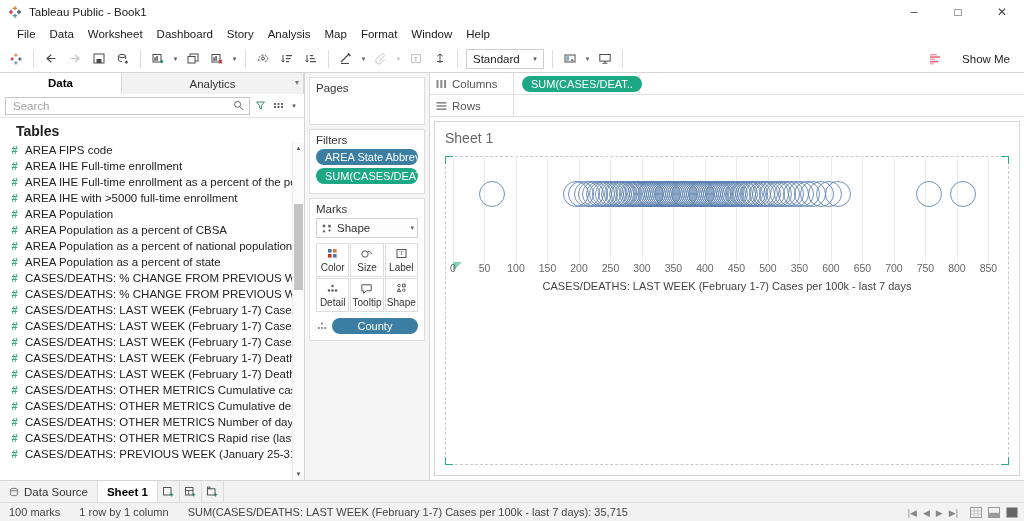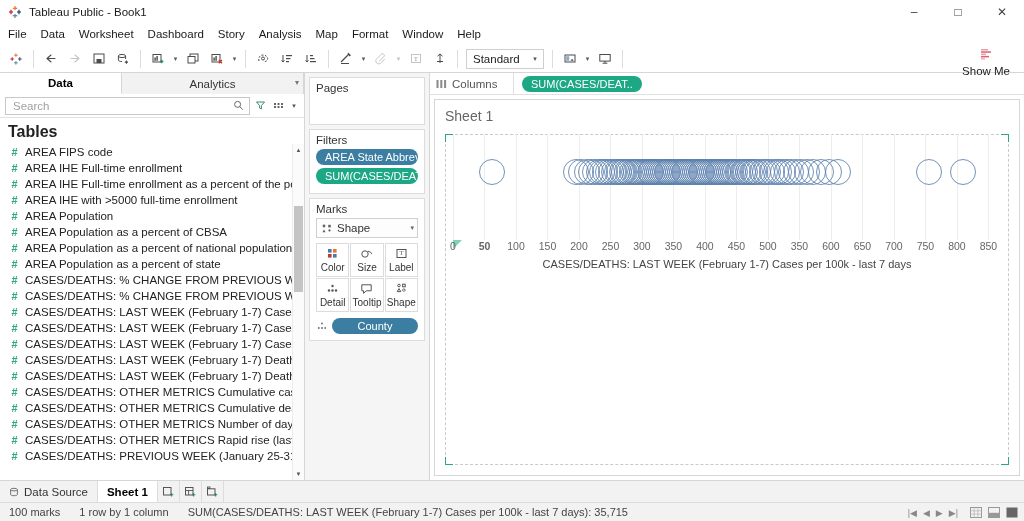--- a/index.html
+++ b/index.html
@@ -21,21 +21,21 @@
     flex: 0 0 24px; position: relative;
   }
   .tb-icon { width: 14px; height: 14px; margin-left: 8px; margin-right: 7px; flex:0 0 14px; }
   .tb-title { font-size: 11.5px; color: #1a1a1a; }
   .win-controls { position: absolute; right: 0; top: 0; height: 24px; display: flex; }
   .win-btn { width: 44px; height: 24px; display: flex; align-items: center; justify-content: center; color: #444; font-size: 12px; }
 
   
   .menubar {
     height: 21px; display: flex; align-items: center;
-    background: #ffffff; flex: 0 0 21px; padding-left: 1px;
+    background: #ffffff; flex: 0 0 21px; padding-left: 10px;
   }
   .menu-item { padding: 2px 7px; font-size: 11.5px; color: #1a1a1a; line-height: 15px; }
 
   
   .toolbar {
     height: 28px; display: flex; align-items: center;
     background: #ffffff; border-bottom: 1px solid #d6d6d6;
     flex: 0 0 28px; padding: 0 4px; position: relative;
   }
   .tbtn { width: 24px; height: 22px; display:flex; align-items:center; justify-content:center; color:#4a4a4a; }
@@ -43,22 +43,22 @@
   .tsep { width: 1px; height: 18px; background: #dcdcdc; margin: 0 5px; }
   .tcaret { width: 11px; height: 22px; display:flex; align-items:center; justify-content:center; color:#5a5a5a; font-size:7px; }
   .fitsel {
     width: 78px; height: 20px; border: 1px solid #cfcfcf; background:#fff;
     display:flex; align-items:center; justify-content:space-between;
     font-size: 11.5px; padding: 0 2px 0 6px; color:#222; margin: 0 3px;
   }
   .fitsel .car { font-size: 7px; color:#555; width:12px; text-align:center;}
   .showme {
     position: absolute; right: 8px; top: 3px; height: 21px;
-    display: flex; align-items: center; gap: 5px; padding: 0 6px;
-    font-size: 11.5px; color: #222; flex-direction: column;
+    display: flex; align-items: center; gap: 21px; padding: 0 6px;
+    font-size: 11.5px; color: #222;
   }
 
   
   .body { flex: 1 1 auto; display: flex; min-height: 0; background: #fff; }
 
   
   .datapane {
     width: 305px; flex: 0 0 305px; display: flex; flex-direction: column;
     background: #ffffff; border-right: 1px solid #d6d6d6; min-height:0;
   }
@@ -82,21 +82,21 @@
   .dp-search {
     flex: 1 1 auto; height: 18px; border: 1px solid #c8c8c8; background:#fff;
     display: flex; align-items: center; padding: 0 3px 0 5px;
   }
   .dp-search input {
     flex: 1 1 auto; border: none; outline: none; font-size: 11.5px;
     font-family: "Liberation Sans", sans-serif; color:#222; background:transparent; min-width:0;
   }
   .dp-search input::placeholder { color:#a0a0a0; }
   .mini-ic { width:15px; height:18px; display:flex; align-items:center; justify-content:center; color:#555; }
-  .dp-tables-hdr { padding: 5px 8px 3px 8px; font-weight: bold; font-size: 16px; color:#222; flex:0 0 auto; }
+  .dp-tables-hdr { padding: 5px 8px 3px 16px; font-weight: bold; font-size: 14px; color:#222; flex:0 0 auto; }
   .dp-list { flex: 1 1 auto; overflow: hidden; position: relative; min-height:0; }
   .dp-list-inner { position:absolute; left:0; top:0; right:12px; bottom:0; overflow:hidden; }
   .field-row {
     height: 16px; display: flex; align-items: center; gap: 6px;
     padding-left: 10px; font-size: 11.5px; color: #222; white-space: nowrap;
   }
   .f-ic { color: #37a67f; font-size: 11px; width: 9px; text-align:center; flex:0 0 9px; font-weight:bold;}
   .dp-scroll {
     position: absolute; right: 0; top: 0; bottom: 0; width: 12px;
     background: #fbfbfb; border-left: 1px solid #ececec;
@@ -645,20 +645,33 @@
                 <rect x="8.1" y="1" width="2" height="8" fill="#8a8a8a"></rect>
               </svg>
           </span>
           <span>Columns</span>
         </div>
         <div class="shelf-drop">
           <span class="pill green">SUM(CASES/DEAT..</span>
         </div>
       </div>
 
+      <div class="shelf">
+        <div class="shelf-label">
+          <span>
+            <svg width="11" height="10" viewBox="0 0 11 10">
+                <rect x="0.5" y="1" width="10" height="1.6" fill="#8a8a8a"></rect>
+                <rect x="0.5" y="4.2" width="10" height="1.6" fill="#8a8a8a"></rect>
+                <rect x="0.5" y="7.4" width="10" height="1.6" fill="#8a8a8a"></rect>
+              </svg>
+          </span>
+          <span>Rows</span>
+        </div>
+        <div class="shelf-drop"></div>
+      </div>
 
       <div class="canvas">
         <div class="sheet-title">Sheet 1</div>
         <div class="plot">
           <div class="dash-border"></div>
           <div class="corner c-tl"></div>
           <div class="corner c-tr"></div>
           <div class="corner c-bl"></div>
           <div class="corner c-br"></div>
           <div class="plot-area" id="plot-area">
@@ -777,21 +790,21 @@
               <div class="mark-circle" style="left: 347.294px; top: 25px; width: 26px; height: 26px; border-color: rgb(91, 127, 173);"></div>
               <div class="mark-circle" style="left: 354.853px; top: 25px; width: 26px; height: 26px; border-color: rgb(91, 127, 173);"></div>
               <div class="mark-circle" style="left: 363.041px; top: 25px; width: 26px; height: 26px; border-color: rgb(91, 127, 173);"></div>
               <div class="mark-circle" style="left: 372.49px; top: 25px; width: 26px; height: 26px; border-color: rgb(91, 127, 173);"></div>
               <div class="mark-circle" style="left: 462.563px; top: 25px; width: 26px; height: 26px; border-color: rgb(91, 127, 173);"></div>
               <div class="mark-circle" style="left: 497.207px; top: 25px; width: 26px; height: 26px; border-color: rgb(91, 127, 173);"></div>
             </div>
           <div class="axis" id="x-axis">
             <div class="green-tri"></div>
           <div class="tick" style="left: 0px;">0</div>
-              <div class="tick" style="left: 31.4943px; font-weight: bold;">50</div>
+              <div class="tick" style="left: 31.4943px;">50</div>
               <div class="tick" style="left: 62.9885px;">100</div>
               <div class="tick" style="left: 94.4828px;">150</div>
               <div class="tick" style="left: 125.977px;">200</div>
               <div class="tick" style="left: 157.471px;">250</div>
               <div class="tick" style="left: 188.966px;">300</div>
               <div class="tick" style="left: 220.46px;">350</div>
               <div class="tick" style="left: 251.954px;">400</div>
               <div class="tick" style="left: 283.448px;">450</div>
               <div class="tick" style="left: 314.943px;">500</div>
               <div class="tick" style="left: 346.437px;">350</div>

